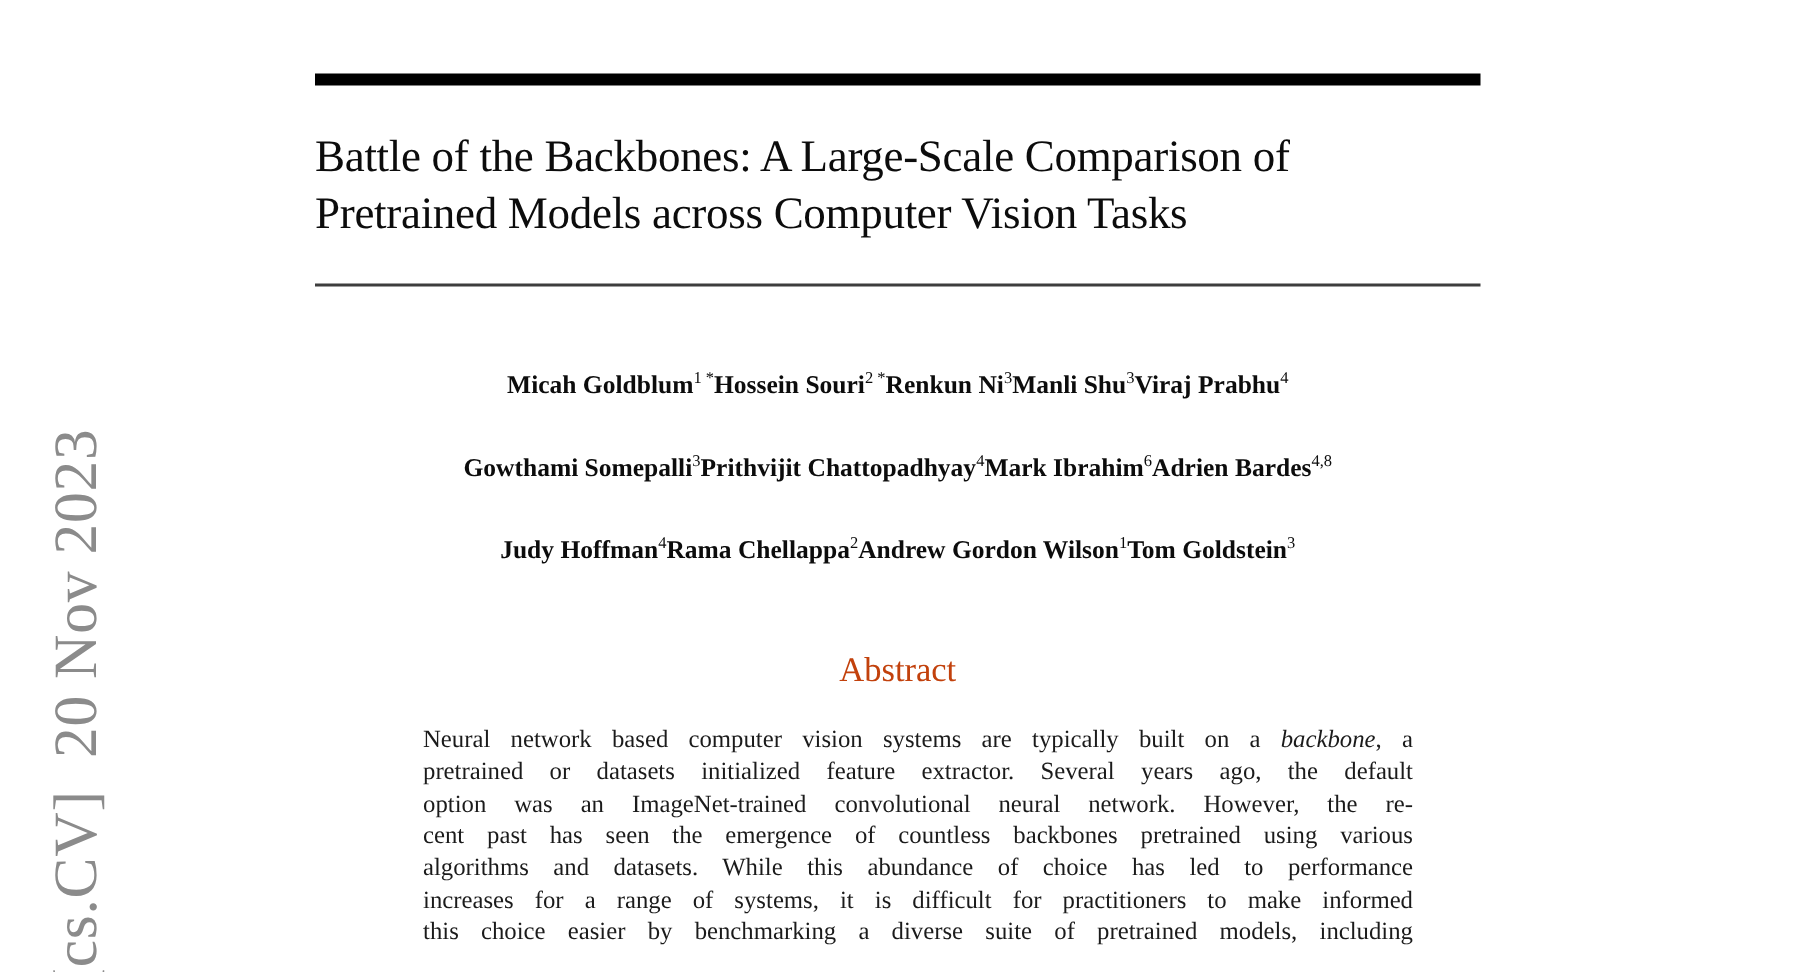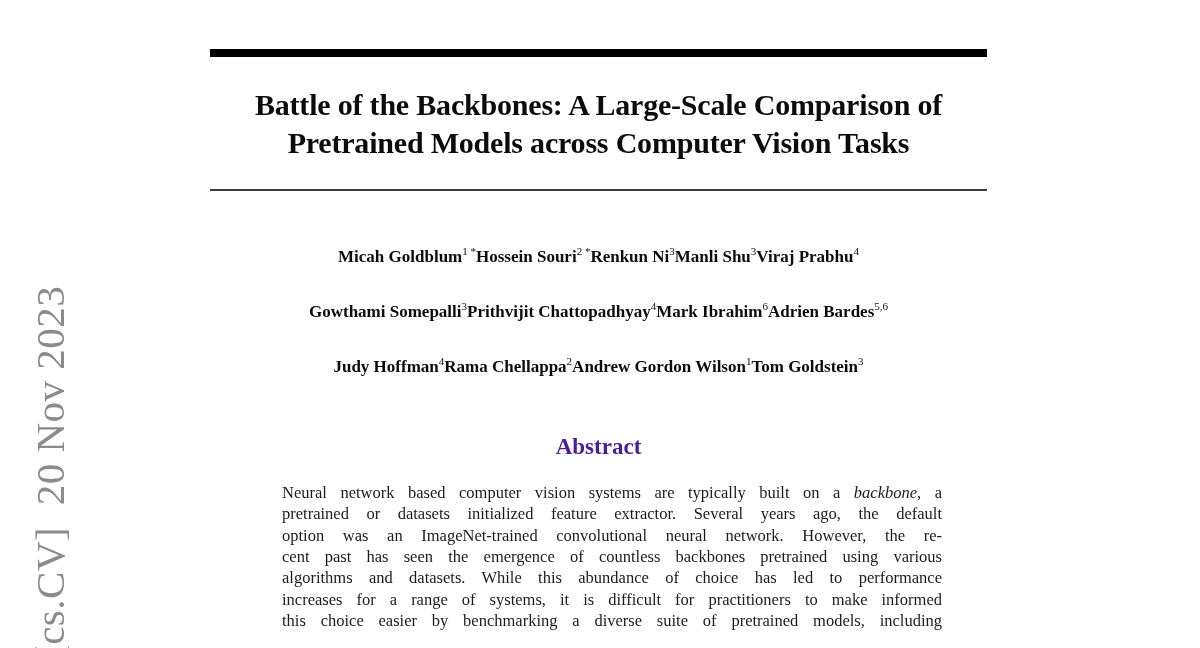--- a/index.html
+++ b/index.html
@@ -47,23 +47,22 @@
     height: 2px;
     background: #3d3d3d;
   }
 
   .title {
     position: absolute;
     left: 210px;
     top: 86px;
     width: 777px;
     margin: 0;
-    text-align: center;
     font-size: 30px;
-    font-weight: bold;
+    font-weight: normal;
     color: #0c0c0c;
     line-height: 38px;
     letter-spacing: -0.2px;
   }
   .title-line { display: block; white-space: nowrap; }
 
   .authors {
     position: absolute;
     left: 190px;
     top: 247px;
@@ -88,22 +87,22 @@
     line-height: 0;
   }
 
   .abstract-heading {
     position: absolute;
     left: 210px;
     top: 434px;
     width: 777px;
     text-align: center;
     font-size: 23px;
-    font-weight: bold;
-    color: #4c1d95;
+    font-weight: normal;
+    color: #c2410c;
   }
 
   .abstract-body {
     position: absolute;
     left: 282px;
     top: 482px;
     width: 660px;
     font-size: 16.5px;
     color: #1b1b1b;
   }
@@ -138,21 +137,21 @@
         <span class="author">Micah Goldblum<sup>1 *</sup></span>
         <span class="author">Hossein Souri<sup>2 *</sup></span>
         <span class="author">Renkun Ni<sup>3</sup></span>
         <span class="author">Manli Shu<sup>3</sup></span>
         <span class="author">Viraj Prabhu<sup>4</sup></span>
       </div>
       <div class="author-row">
         <span class="author">Gowthami Somepalli<sup>3</sup></span>
         <span class="author">Prithvijit Chattopadhyay<sup>4</sup></span>
         <span class="author">Mark Ibrahim<sup>6</sup></span>
-        <span class="author">Adrien Bardes<sup>5,6</sup></span>
+        <span class="author">Adrien Bardes<sup>4,8</sup></span>
       </div>
       <div class="author-row">
         <span class="author">Judy Hoffman<sup>4</sup></span>
         <span class="author">Rama Chellappa<sup>2</sup></span>
         <span class="author">Andrew Gordon Wilson<sup>1</sup></span>
         <span class="author">Tom Goldstein<sup>3</sup></span>
       </div>
     </div>
 
   <div class="abstract-heading">Abstract</div>

